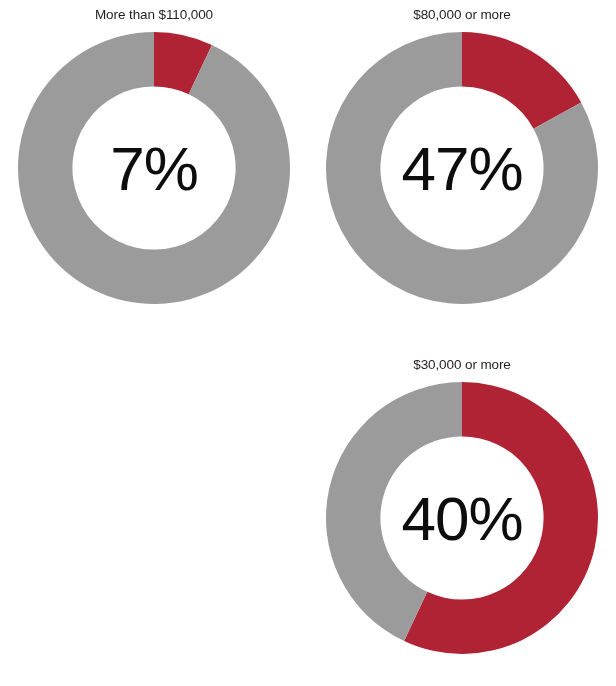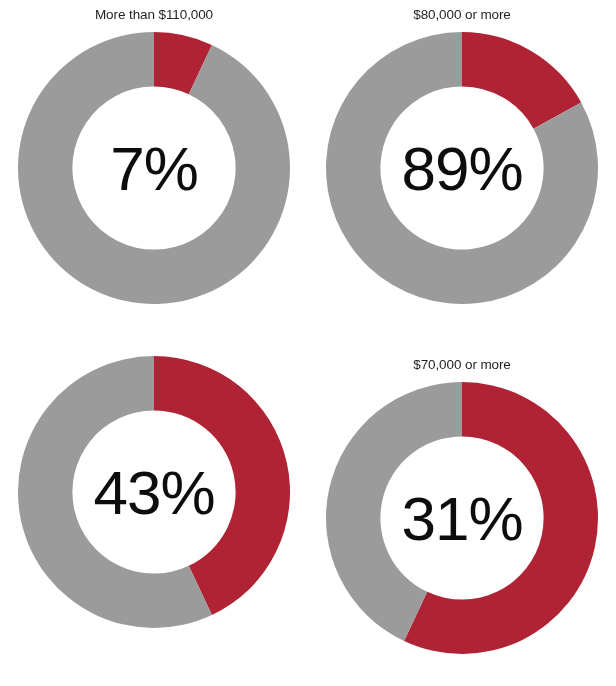--- a/index.html
+++ b/index.html
@@ -86,42 +86,33 @@
 
   <div class="donut-cell">
     <div class="donut-title">$80,000 or more</div>
     <div class="donut-wrap">
       <svg class="donut-svg" viewBox="0 0 276 276">
         <g class="donut-slices">
             <path d="M 138 2 A 136 136 0 0 1 257.17770848596547 72.48150032216674 L 209.50662509157928 98.68890019330004 A 81.6 81.6 0 0 0 138 56.400000000000006 Z" fill="#AF2334"></path>
             <path d="M 257.17770848596547 72.48150032216674 A 136 136 0 1 1 137.99999999999997 2 L 137.99999999999997 56.400000000000006 A 81.6 81.6 0 1 0 209.50662509157928 98.68890019330004 Z" fill="#9B9B9B"></path>
           </g>
       </svg>
-      <div class="donut-value">89%</div>
+      <div class="donut-value">47%</div>
     </div>
   </div>
 
   <div class="donut-cell">
-    <div class="donut-wrap">
-      <svg class="donut-svg" viewBox="0 0 276 276">
-        <g class="donut-slices">
-            <path d="M 138 2 A 136 136 0 0 1 195.90598365284984 261.05647913537865 L 172.7435901917099 211.83388748122718 A 81.6 81.6 0 0 0 138 56.400000000000006 Z" fill="#AF2334"></path>
-            <path d="M 195.90598365284984 261.05647913537865 A 136 136 0 1 1 137.99999999999997 2 L 137.99999999999997 56.400000000000006 A 81.6 81.6 0 1 0 172.7435901917099 211.83388748122718 Z" fill="#9B9B9B"></path>
-          </g>
-      </svg>
-      <div class="donut-value">43%</div>
-    </div>
   </div>
 
   <div class="donut-cell">
-    <div class="donut-title">$70,000 or more</div>
+    <div class="donut-title">$30,000 or more</div>
     <div class="donut-wrap">
       <svg class="donut-svg" viewBox="0 0 276 276">
         <g class="donut-slices">
             <path d="M 138 2 A 136 136 0 1 1 80.09401634715016 261.0564791353787 L 103.2564098082901 211.8338874812272 A 81.6 81.6 0 1 0 138 56.400000000000006 Z" fill="#AF2334"></path>
             <path d="M 80.09401634715016 261.0564791353787 A 136 136 0 0 1 137.99999999999997 2 L 137.99999999999997 56.400000000000006 A 81.6 81.6 0 0 0 103.2564098082901 211.8338874812272 Z" fill="#9B9B9B"></path>
           </g>
       </svg>
-      <div class="donut-value">31%</div>
+      <div class="donut-value">40%</div>
     </div>
   </div>
 
 </div>
 
 </body></html>

